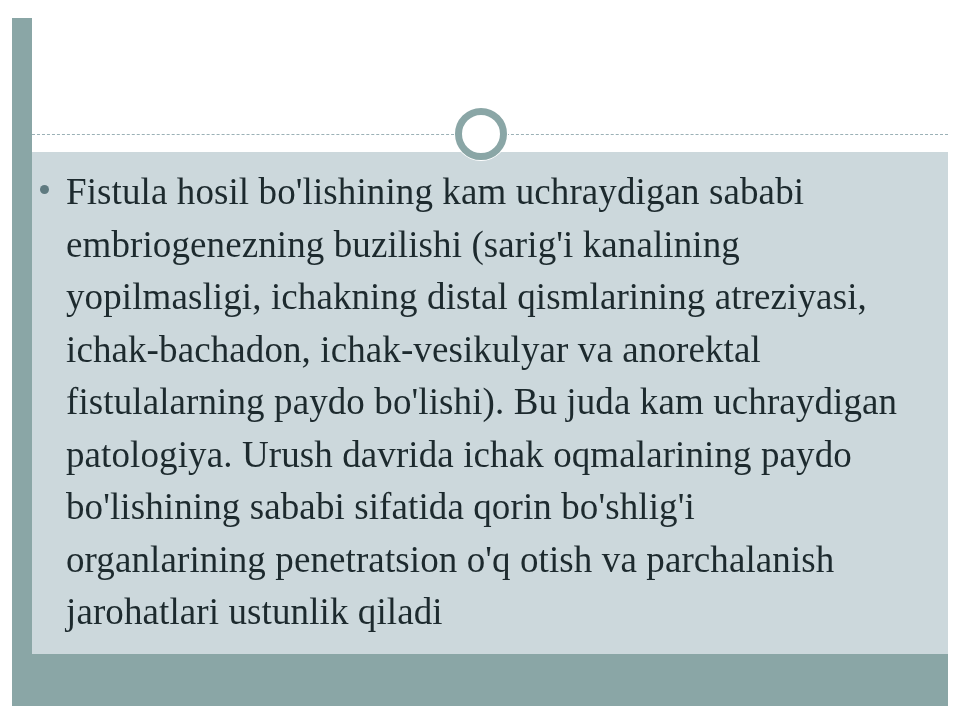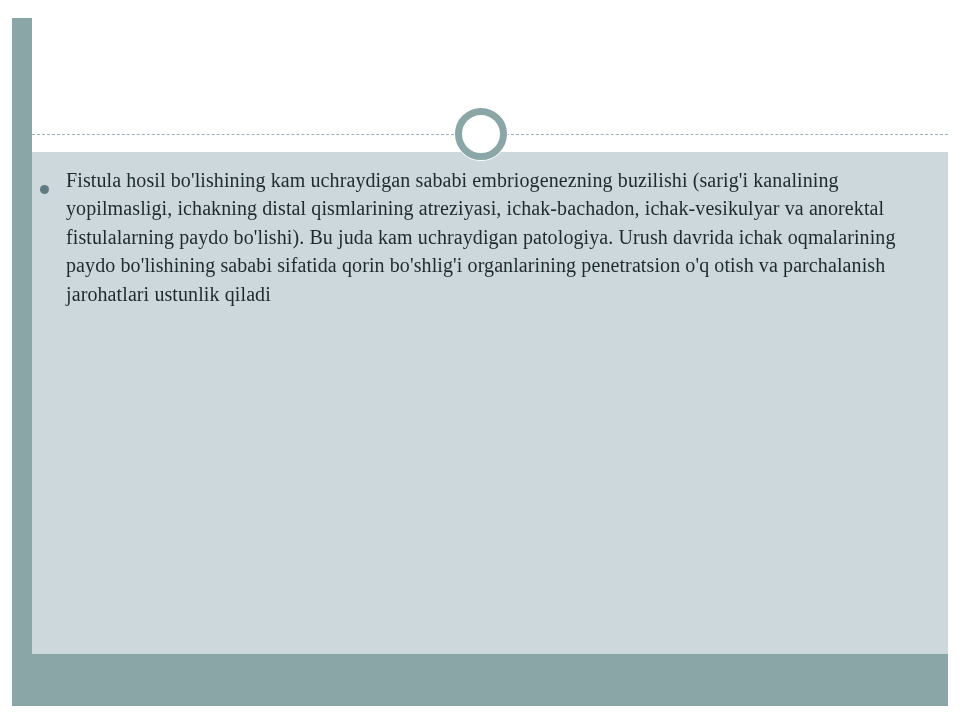--- a/index.html
+++ b/index.html
@@ -141,21 +141,21 @@
     display: inline-block;
     width: 9px;
     height: 9px;
     border-radius: 50%;
     background: #5f7a80;
   }
 
   .bullet-text {
     flex: 1 1 auto;
     font-family: "Liberation Serif", serif;
-    font-size: 20px;
+    font-size: 37px;
     line-height: 1.42;
     color: #1d2a2e;
     letter-spacing: 0.1px;
     white-space: pre-wrap;
   }
 </style>
 </head>
 <body>
 
 <div class="slide">

